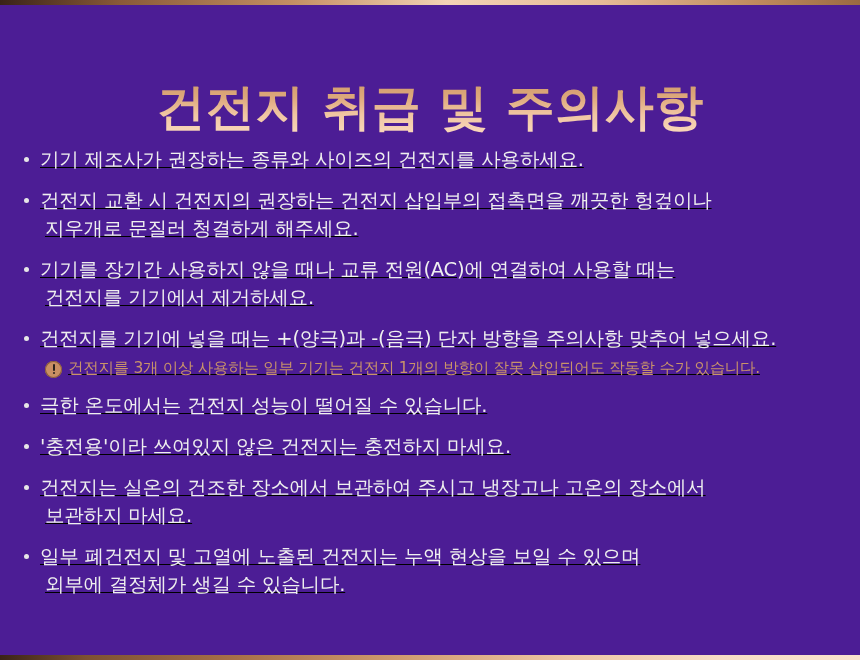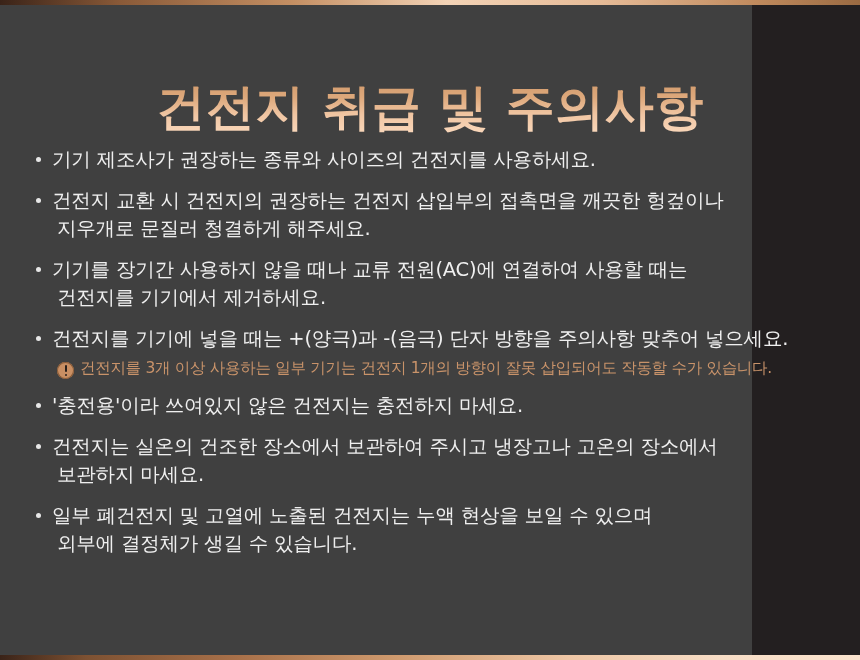--- a/index.html
+++ b/index.html
@@ -10,23 +10,23 @@
   body {
     width: 860px;
     height: 660px;
     background: #231f20;
     font-family: "DejaVu Sans", "Liberation Sans", sans-serif;
     overflow: hidden;
   }
 
   #page {
     position: relative;
-    width: 752px;
+    width: 860px;
     height: 660px;
-    background: #404040;
+    background: #4c1d95;
     box-sizing: border-box;
   }
 
   
   .rule {
     position: absolute;
     left: 0;
     width: 860px;
     height: 5px;
   }
@@ -75,22 +75,23 @@
     -webkit-background-clip: text;
     background-clip: text;
     color: transparent;
     -webkit-text-fill-color: transparent;
   }
 
   
   .list {
     position: absolute;
     top: 146px;
-    left: 34px;
+    left: 22px;
     width: 800px;
+    text-decoration: underline;
   }
 
   .item {
     position: relative;
     padding-left: 18px;
     margin-bottom: 13px;
     color: #efefef;
     font-size: 19.5px;
     line-height: 28px;
     letter-spacing: -0.2px;
@@ -107,21 +108,21 @@
     border-radius: 50%;
     background: #e7e7e7;
   }
 
   .line { display: block; }
   .line + .line { padding-left: 5px; }
 
   
   .note {
     display: flex;
-    align-items: flex-end;
+    align-items: center;
     margin-top: 4px;
     padding-left: 5px;
     color: #c9936a;
     font-size: 15.5px;
     line-height: 22px;
     letter-spacing: -0.3px;
   }
   .note-icon {
     flex: 0 0 auto;
     position: relative;
@@ -186,20 +187,24 @@
       <div class="item">
         <span class="bullet"></span>
         <span class="line">건전지를 기기에 넣을 때는 +(양극)과 -(음극) 단자 방향을 주의사항 맞추어 넣으세요.</span>
         <div class="note">
           <span class="note-icon"></span>
           <span class="note-text">건전지를 3개 이상 사용하는 일부 기기는 건전지 1개의 방향이 잘못 삽입되어도 작동할 수가 있습니다.</span>
         </div>
       </div>
       <div class="item">
         <span class="bullet"></span>
+        <span class="line">극한 온도에서는 건전지 성능이 떨어질 수 있습니다.</span>
+      </div>
+      <div class="item">
+        <span class="bullet"></span>
         <span class="line">'충전용'이라 쓰여있지 않은 건전지는 충전하지 마세요.</span>
       </div>
       <div class="item">
         <span class="bullet"></span>
         <span class="line">건전지는 실온의 건조한 장소에서 보관하여 주시고 냉장고나 고온의 장소에서</span>
         <span class="line">보관하지 마세요.</span>
       </div>
       <div class="item">
         <span class="bullet"></span>
         <span class="line">일부 폐건전지 및 고열에 노출된 건전지는 누액 현상을 보일 수 있으며</span>

